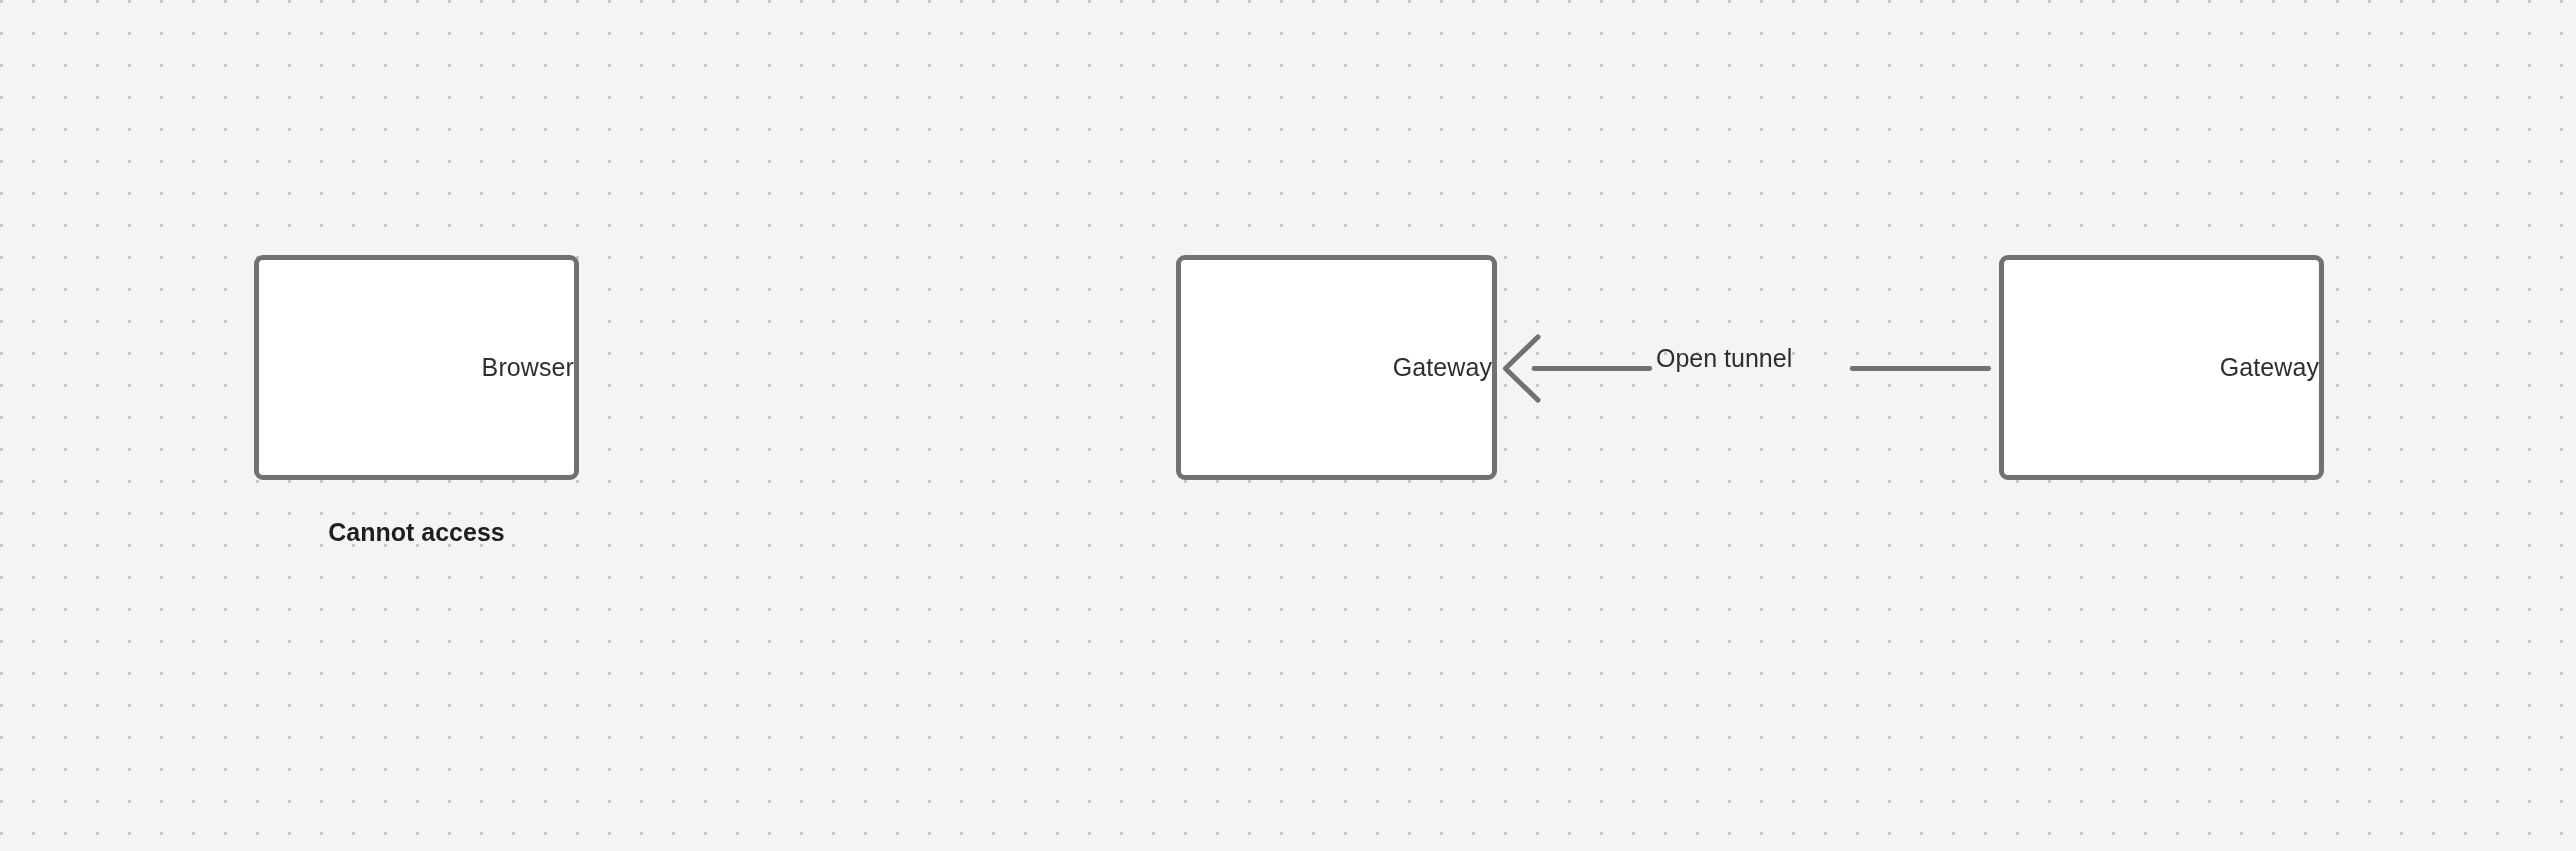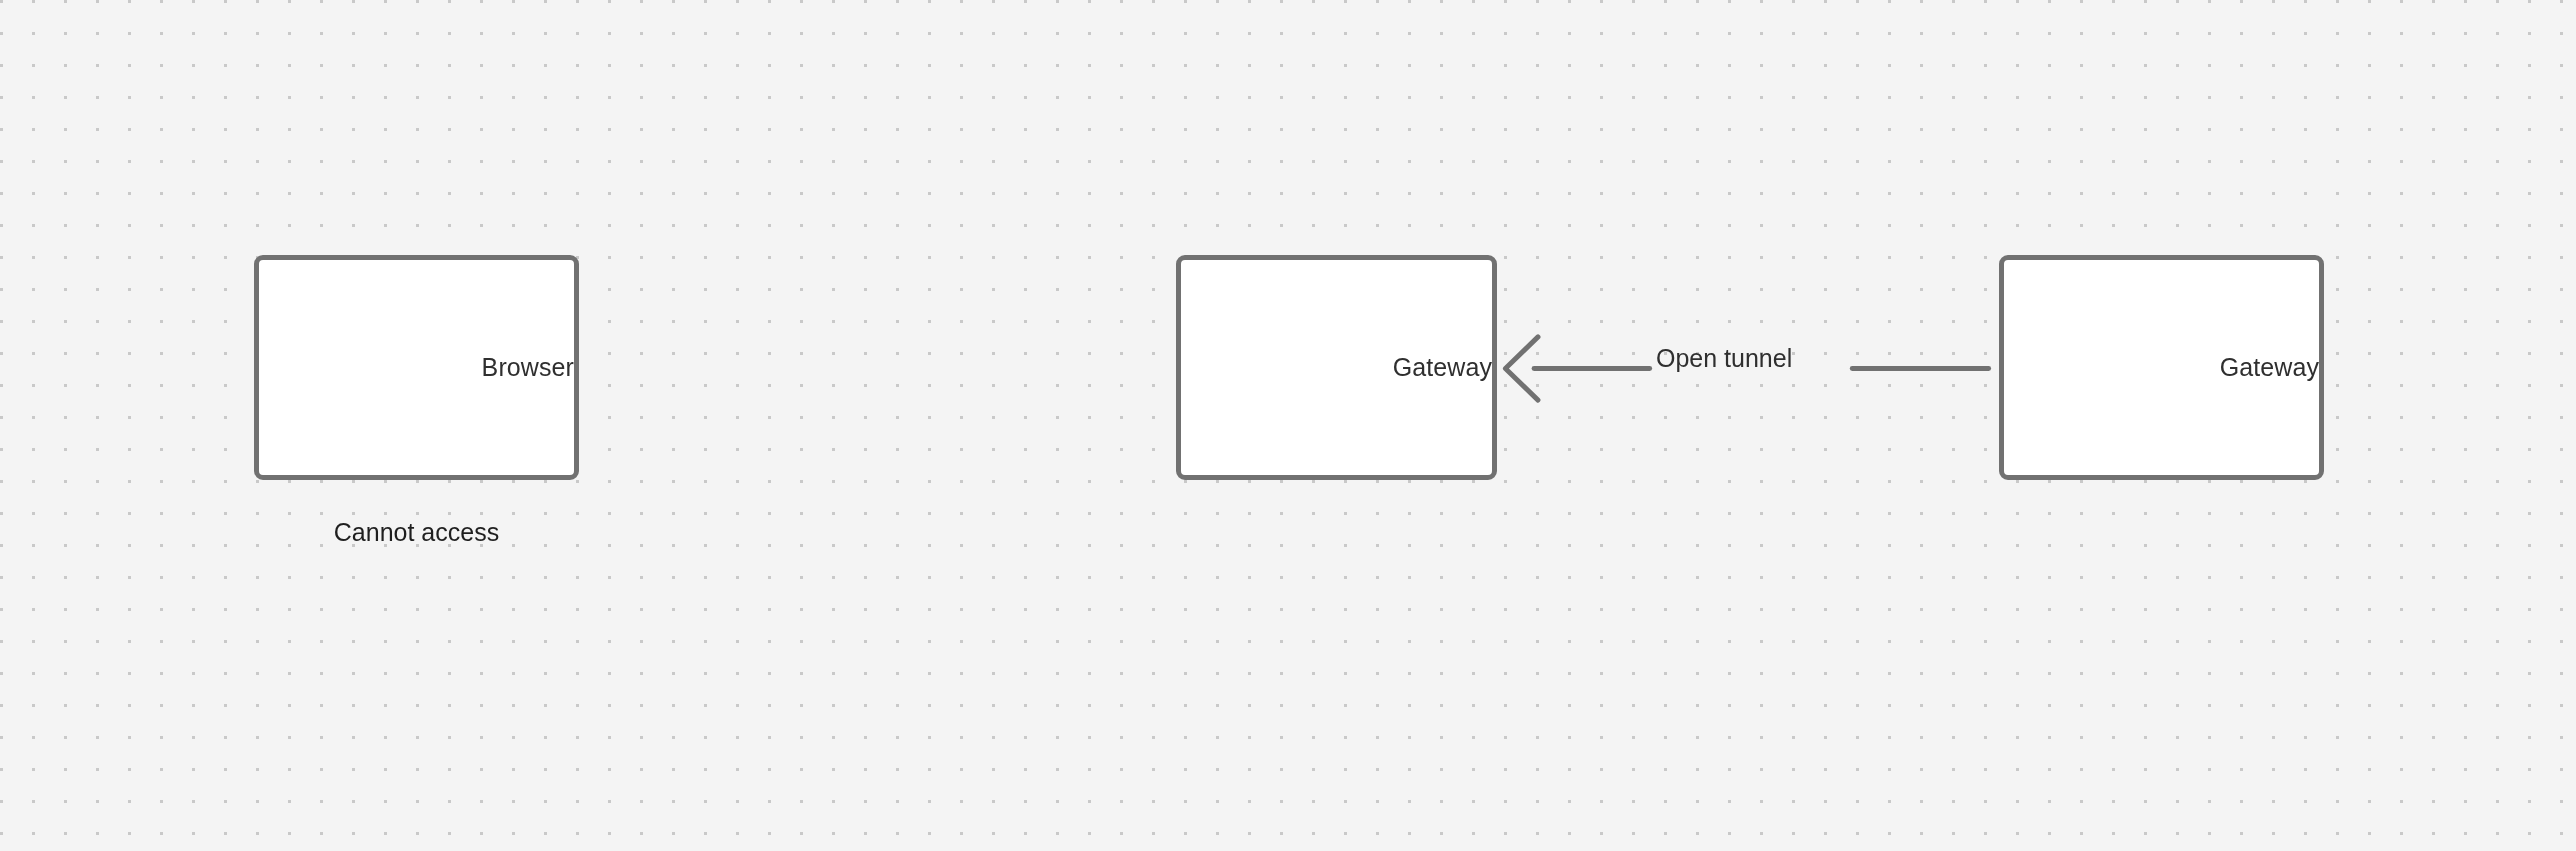--- a/index.html
+++ b/index.html
@@ -47,20 +47,21 @@
   #node-server  { left: 1999px; top: 255px; width: 325px; height: 225px; }
 
   
   .caption {
     position: absolute;
     text-align: center;
     font-size: 25px;
     line-height: 48px;
     color: #1f1f1f;
     white-space: nowrap;
+    font-weight: bold;
   }
   #caption-browser {
     left: 254px;
     top: 508px;
     width: 325px;
   }
 
   
   #edge-open-tunnel {
     position: absolute;

